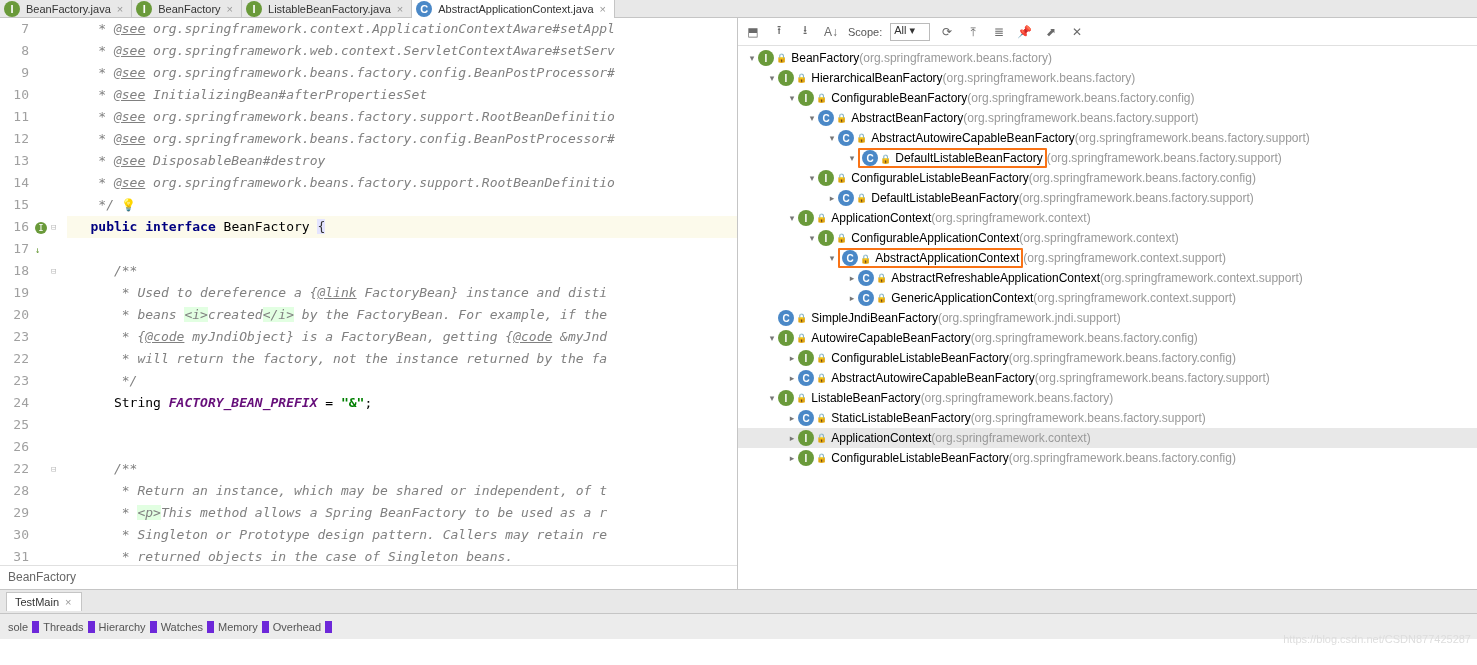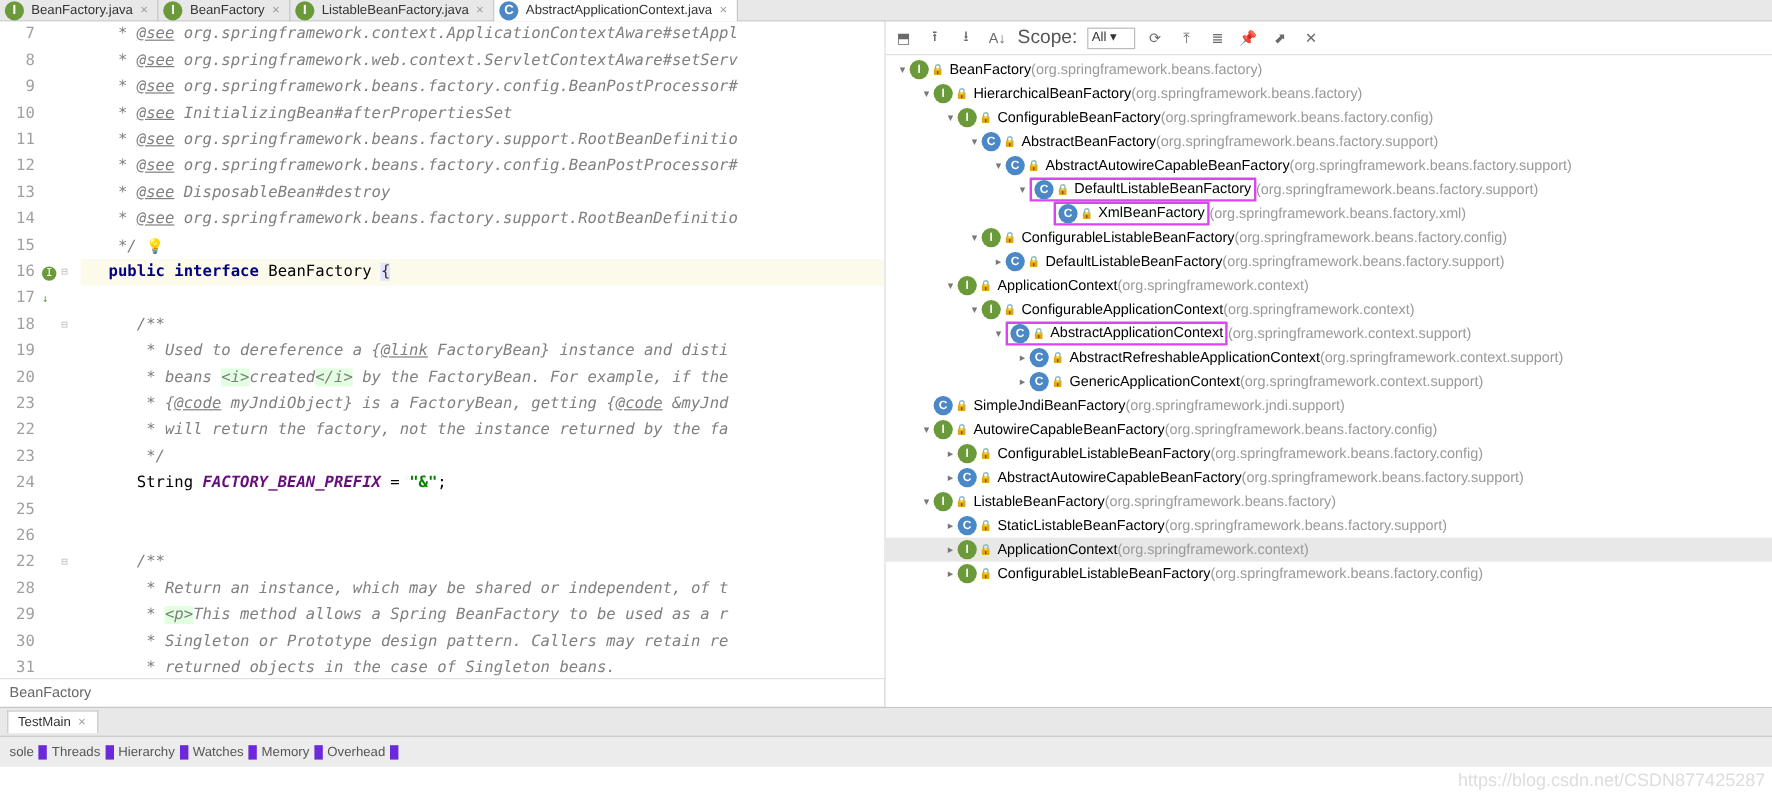--- a/index.html
+++ b/index.html
@@ -30,42 +30,42 @@
   .htag { color:#808080; background:#e2ffe2; font-style:italic;}
   .hl { background:#e4e4ff; }
   .caret-line { background:#fcfaeb; }
   .pun { color:#000; font-style:normal;}
   .crumb { height:24px; padding:4px 8px; font-size:12px; color:#666; border-top:1px solid #e0e0e0;}
   .bulb { color:#f5a623; font-size:12px;}
   
   .hier-pane { flex:1; display:flex; flex-direction:column; background:#fff; }
   .toolbar { display:flex; align-items:center; gap:8px; padding:4px 6px; border-bottom:1px solid #e0e0e0; height:28px;}
   .tbtn { width:18px; height:18px; display:flex; align-items:center; justify-content:center; color:#6a6a6a; cursor:pointer; font-size:12px;}
-  .scope-label{font-size:16px;color:#555;}
+  .scope-label{font-size:11px;color:#555;}
   .scope-select { font-size:11px; border:1px solid #bbb; background:#fff; padding:0 14px 0 3px; height:18px;}
   .tree { flex:1; overflow:auto; padding-top:2px; }
   .node { display:flex; align-items:center; height:20px; cursor:pointer; white-space:nowrap; font-size:12px;}
   .node.sel { background:#e8e8e8; }
   .tw { width:12px; text-align:center; color:#777; font-size:9px; display:inline-block;}
   .ico { width:16px; height:16px; border-radius:8px; display:inline-flex; align-items:center; justify-content:center; font-size:10px; font-weight:bold; color:#fff; margin-right:2px;}
   .iI { background:#6a9a3a; } 
   .iC { background:#4a88c7; } 
   .lock { font-size:9px; color:#888; margin-right:4px;}
   .cn { color:#000; }
   .pk { color:#999; }
-  .redbox { border:2px solid #d946ef; border-radius:1px; padding:0 2px;}
+  .redbox { border:2px solid #f97316; border-radius:1px; padding:0 2px;}
   
   .bottom-tabs { height:24px; background:#e8e8e8; border-top:1px solid #c5c5c5; display:flex; align-items:center;}
   .btab { padding:3px 8px; font-size:11px; background:#fff; border:1px solid #c5c5c5; border-bottom:none; margin-left:6px; display:flex; align-items:center; gap:4px;}
   .dbg-bar { height:26px; background:#ececec; border-top:1px solid #c5c5c5; display:flex; align-items:center; font-size:11px; color:#555; }
   .dbg-tabs span { padding:0 4px; border-right:7px solid #6d28d9; }
   .dbg-right { display:flex; align-items:center; gap:10px; padding:0 6px;}
   .fbtn { width:18px; height:18px; display:flex; align-items:center; justify-content:center; color:#6a6a6a;}
   .frames-chip { background:#dcdcdc; padding:2px 8px; border-radius:2px;}
-  .watermark { position:absolute; right:6px; bottom:6px; color:#ddd; font-size:15px;margin-top:48px;}
+  .watermark { position:absolute; right:6px; bottom:20px; color:#ddd; font-size:11px;margin-top:48px;}
 </style>
 </head>
 <body>
 
 <div class="tabs">
   <div id="tabs-host" style="display:flex">
       <div class="tab">
         <span class="ico iI">I</span>
         <span>BeanFactory.java</span>
         <span class="close">×</span>
@@ -228,25 +228,20 @@
           <span class="ico iC">C</span>
           <span class="lock">🔒</span>
           <span class="cn">AbstractAutowireCapableBeanFactory</span> 
           <span class="pk">(org.springframework.beans.factory.support)</span>
         </div>
         <div class="node" style="padding-left: 108px;">
           <span class="tw">▾</span>
           <span class="redbox"><span class="ico iC">C</span><span class="lock">🔒</span><span class="cn">DefaultListableBeanFactory</span></span> 
           <span class="pk">(org.springframework.beans.factory.support)</span>
         </div>
-        <div class="node" style="padding-left: 128px;">
-          <span class="tw"></span>
-          <span class="redbox"><span class="ico iC">C</span><span class="lock">🔒</span><span class="cn">XmlBeanFactory</span></span> 
-          <span class="pk">(org.springframework.beans.factory.xml)</span>
-        </div>
         <div class="node" style="padding-left: 68px;">
           <span class="tw">▾</span>
           <span class="ico iI">I</span>
           <span class="lock">🔒</span>
           <span class="cn">ConfigurableListableBeanFactory</span> 
           <span class="pk">(org.springframework.beans.factory.config)</span>
         </div>
         <div class="node" style="padding-left: 88px;">
           <span class="tw">▸</span>
           <span class="ico iC">C</span>

